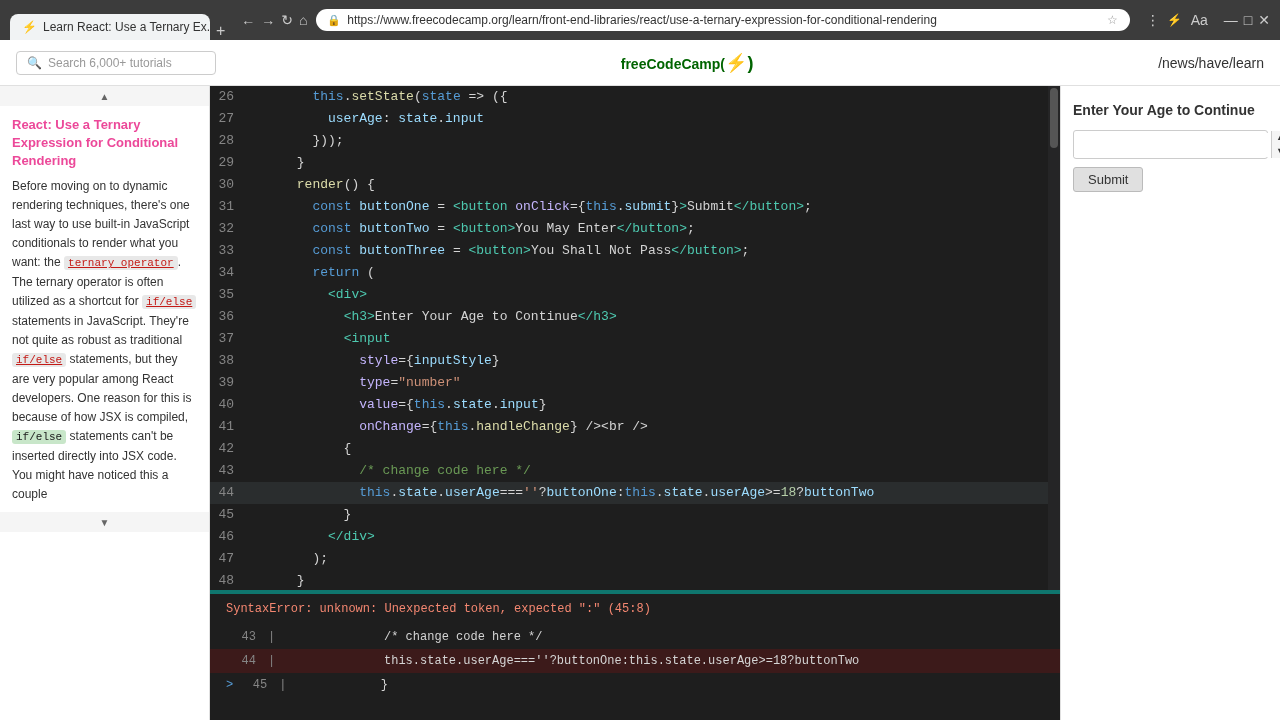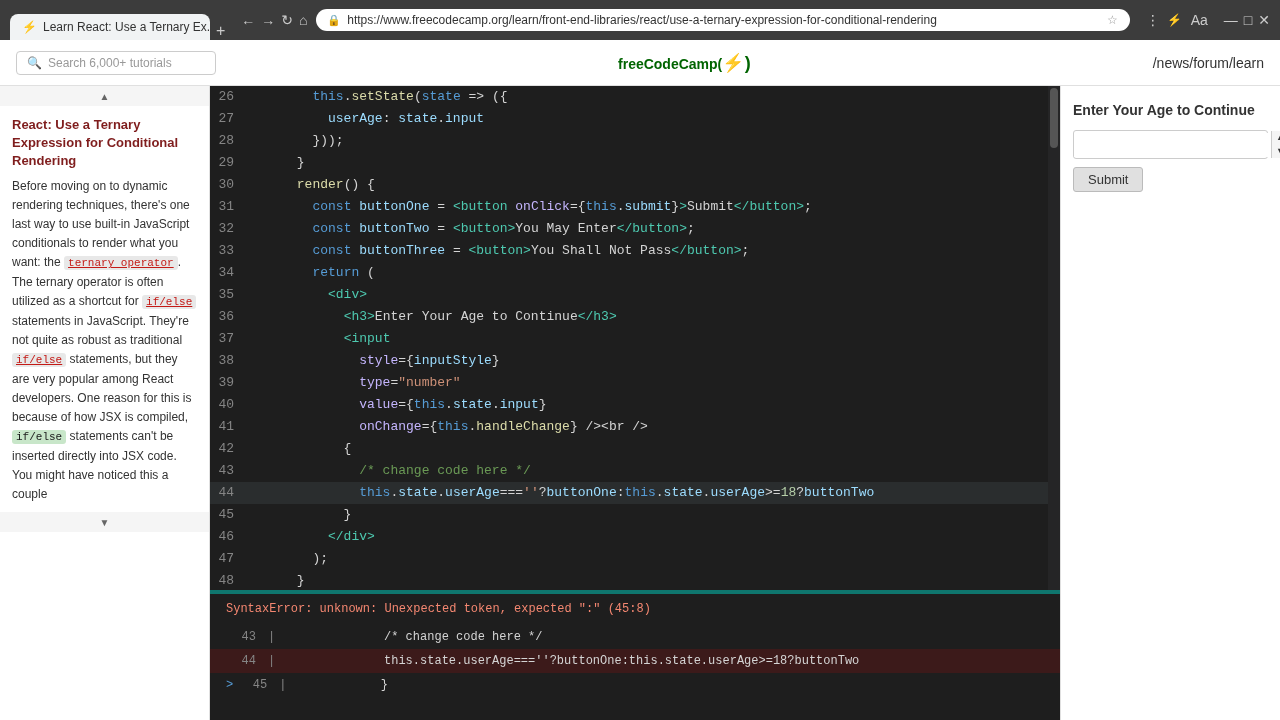--- a/index.html
+++ b/index.html
@@ -114,21 +114,21 @@
       background: #f5f5f5;
       border: none;
       cursor: pointer;
       text-align: center;
       color: #666;
       font-size: 10px;
     }
     .sidebar-title {
       font-size: 13px;
       font-weight: bold;
-      color: #7f1d1d;
+      color: #ec4899;
       padding: 10px 12px 6px;
       line-height: 1.4;
     }
     .sidebar-text {
       font-size: 12px;
       color: #333;
       padding: 0 12px 8px;
       line-height: 1.6;
     }
     .inline-code {
@@ -352,21 +352,21 @@
   <div class="top-nav">
     <div class="search-box">
       <span>🔍</span>
       <span style="font-size:12px; color:#999;">Search 6,000+ tutorials</span>
     </div>
     <div class="brand">
       <span style="font-size:14px; font-weight:bold; color:#006400;">freeCodeCamp(</span><span style="color:#e8a400;">⚡</span><span style="color:#006400;">)</span>
     </div>
     <div class="nav-links">
       <a class="nav-link">/news</a>
-      <a class="nav-link">/forum</a>
+      <a class="nav-link">/have</a>
       <a class="nav-link">/learn</a>
     </div>
   </div>
 
   <div class="content-area">
 
     <div class="sidebar">
       <button class="sidebar-scroll-btn">▲</button>
 
       <div class="sidebar-title">React: Use a Ternary Expression for Conditional Rendering</div>

